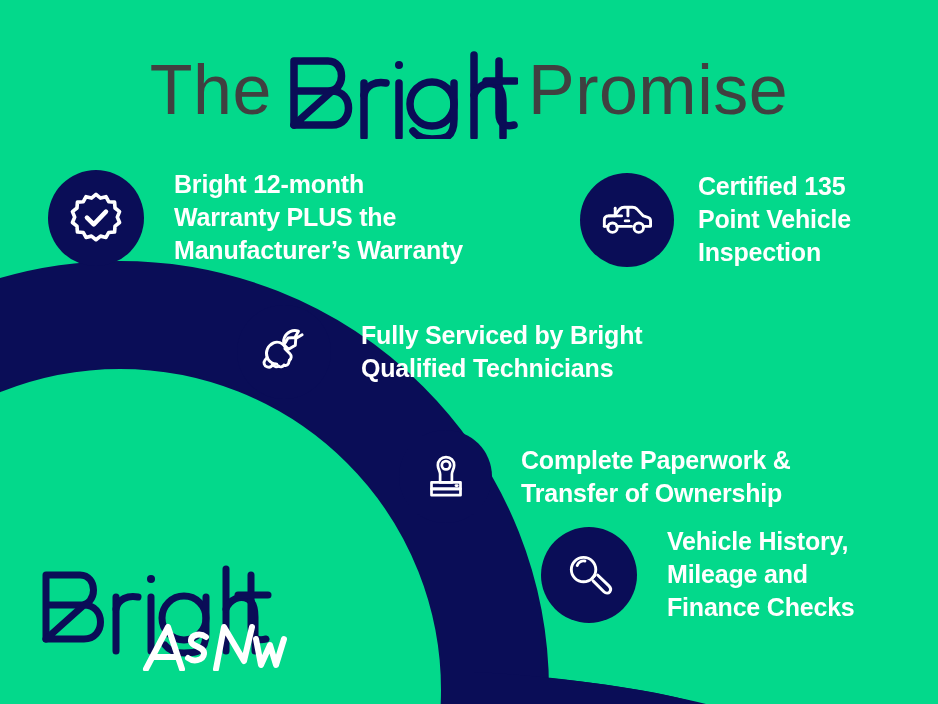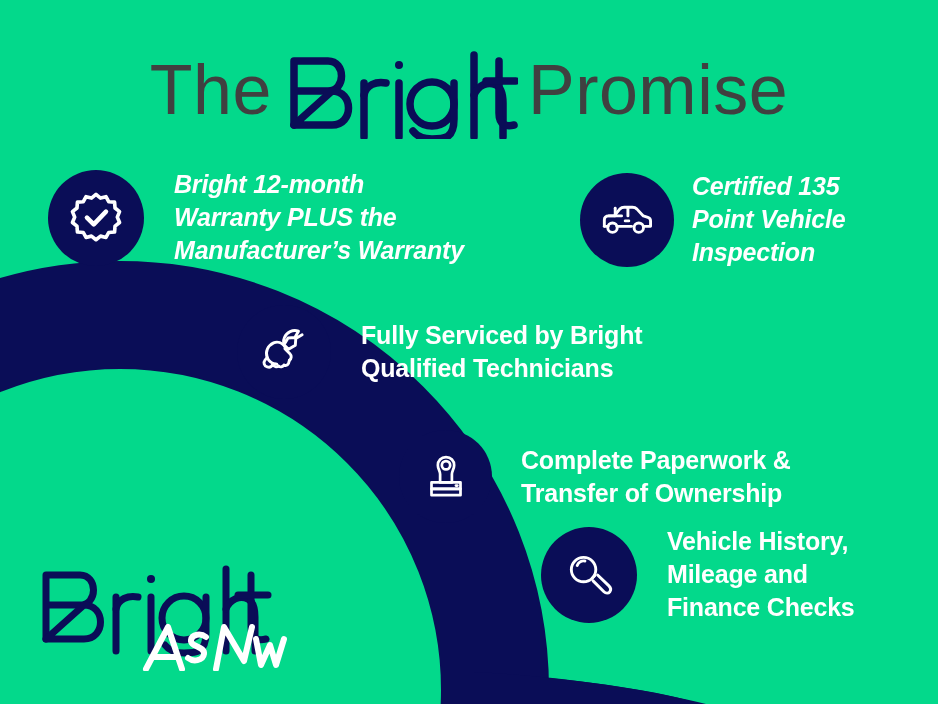--- a/index.html
+++ b/index.html
@@ -75,25 +75,25 @@
     font-size: 25px;
     font-weight: 700;
     line-height: 1.32;
     letter-spacing: -0.2px;
     white-space: pre-line;
   }
 
   
   #feature-warranty   { left: 48px;  top: 168px; }
   #feature-warranty .feature-icon   { width: 96px; height: 96px; }
-  #feature-warranty .feature-text   { margin-left: 30px; font-style: italic; }
+  #feature-warranty .feature-text   { margin-left: 30px; }
 
   #feature-inspection { left: 580px; top: 170px; }
   #feature-inspection .feature-icon { width: 94px; height: 94px; }
-  #feature-inspection .feature-text { margin-left: 18px; font-style: italic; }
+  #feature-inspection .feature-text { margin-left: 24px; }
 
   #feature-serviced   { left: 237px; top: 305px; }
   #feature-serviced .feature-icon   { width: 94px; height: 94px; }
   #feature-serviced .feature-text   { margin-left: 30px; }
 
   #feature-paperwork  { left: 399px; top: 430px; }
   #feature-paperwork .feature-icon  { width: 93px; height: 93px; }
   #feature-paperwork .feature-text  { margin-left: 29px; }
 
   #feature-checks     { left: 541px; top: 525px; }

